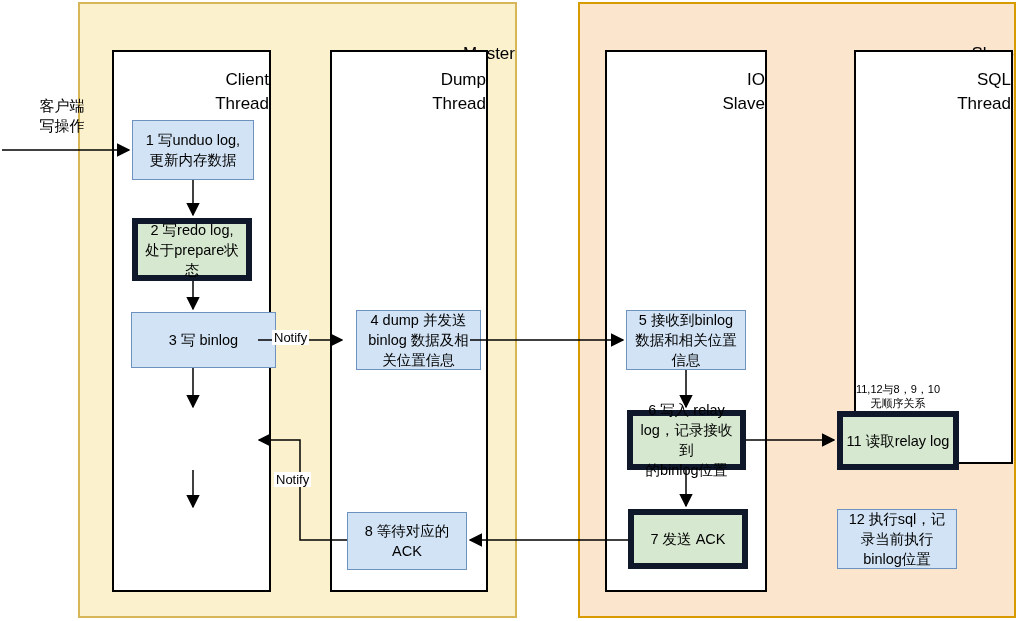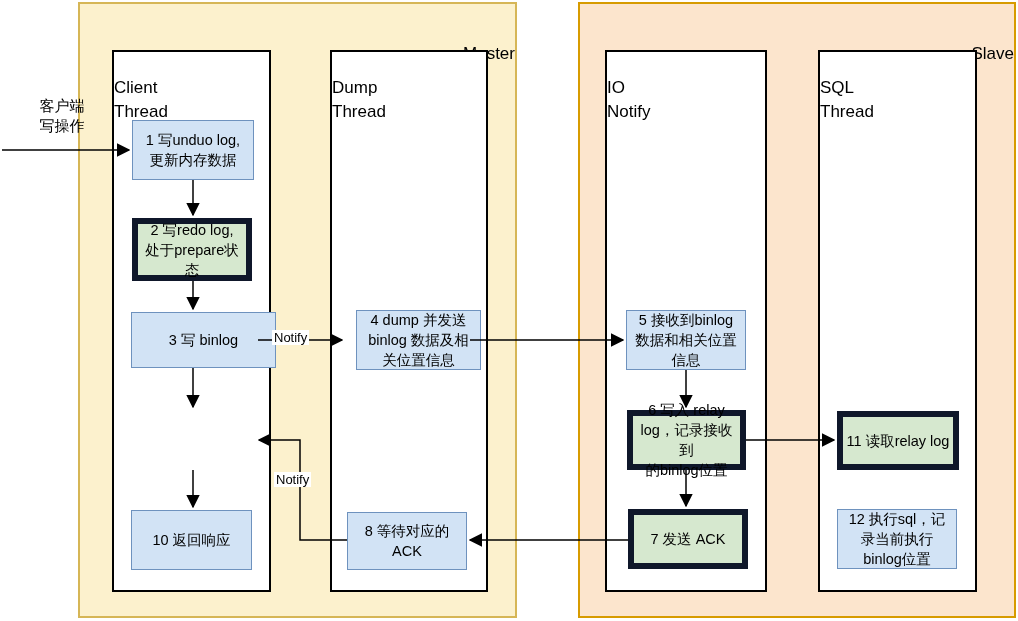--- a/index.html
+++ b/index.html
@@ -8,22 +8,22 @@
 
   .region { position:absolute; box-sizing:border-box; border:2px solid; }
   #region-master { left:78px; top:2px; width:439px; height:616px; background:#FCF1CD; border-color:#D6B656; }
   #region-slave  { left:578px; top:2px; width:438px; height:616px; background:#FCE5CD; border-color:#D79B00; }
   .region-title { position:absolute; left:0; top:16px; width:100%; text-align:right; font-size:17px;margin-top:24px; }
 
   .column { position:absolute; box-sizing:border-box; background:#fff; border:2px solid #000; }
   #col-client { left:112px; top:50px; width:159px; height:542px; }
   #col-dump   { left:330px; top:50px; width:158px; height:542px; }
   #col-io     { left:605px; top:50px; width:162px; height:542px; }
-  #col-sql    { left:818px; top:50px; width:159px; height:542px; }
-  .column-title { padding-top:24px; text-align:left; font-size:17px; line-height:24px; white-space:pre-line; }
+  #col-sql    { left:854px; top:50px; width:159px; height:414px; }
+  .column-title { padding-top:16px; text-align:right; font-size:17px; line-height:24px; white-space:pre-line; }
 
   .node { position:absolute; box-sizing:border-box; z-index:4;
           display:flex; align-items:center; justify-content:center;
           text-align:center; font-size:14.5px; line-height:20px; white-space:pre-line; padding:1px 2px; }
   .node.blue  { background:#D2E3F5; border:1px solid #6E92BE; }
   .node.green { background:#D6E8CF; border:6px solid #0f172a; }
 
   #b1  { left:132px; top:120px; width:122px; height:60px; }
   #b2  { left:132px; top:218px; width:120px; height:63px; }
   #b3  { left:131px; top:312px; width:145px; height:56px; }
@@ -64,34 +64,33 @@
   <div class="column" id="col-client">
     <div class="column-title">Client
 Thread</div>
   </div>
   <div class="column" id="col-dump">
     <div class="column-title">Dump
 Thread</div>
   </div>
   <div class="column" id="col-io">
     <div class="column-title">IO
-Notify</div>
+Slave</div>
   </div>
   <div class="column" id="col-sql">
     <div class="column-title">SQL
 Thread</div>
   </div>
 
   <div class="node blue" id="b1">1 写unduo log,
 更新内存数据</div>
   <div class="node green" id="b2">2 写redo log,
 处于prepare状
 态</div>
   <div class="node blue" id="b3">3 写 binlog</div>
-  <div class="node blue" id="b10">10 返回响应</div>
   <div class="node blue" id="b4">4 dump 并发送
 binlog 数据及相
 关位置信息</div>
   <div class="node blue" id="b8">8 等待对应的
 ACK</div>
   <div class="node blue" id="b5">5 接收到binlog
 数据和相关位置
 信息</div>
   <div class="node green" id="b6">6 写入 relay
 log，记录接收到
@@ -124,14 +123,16 @@
       <line x1="686" y1="440" x2="686" y2="440"></line>
     </g>
   </svg>
 
   <div class="notify-label" id="notify-1">Notify</div>
   <div class="notify-label" id="notify-2">Notify</div>
 
   <div id="ext-label">客户端
 写操作</div>
 
+  <div id="note-order">11,12与8，9，10
+无顺序关系</div>
 
 </div>
 
 </body></html>

